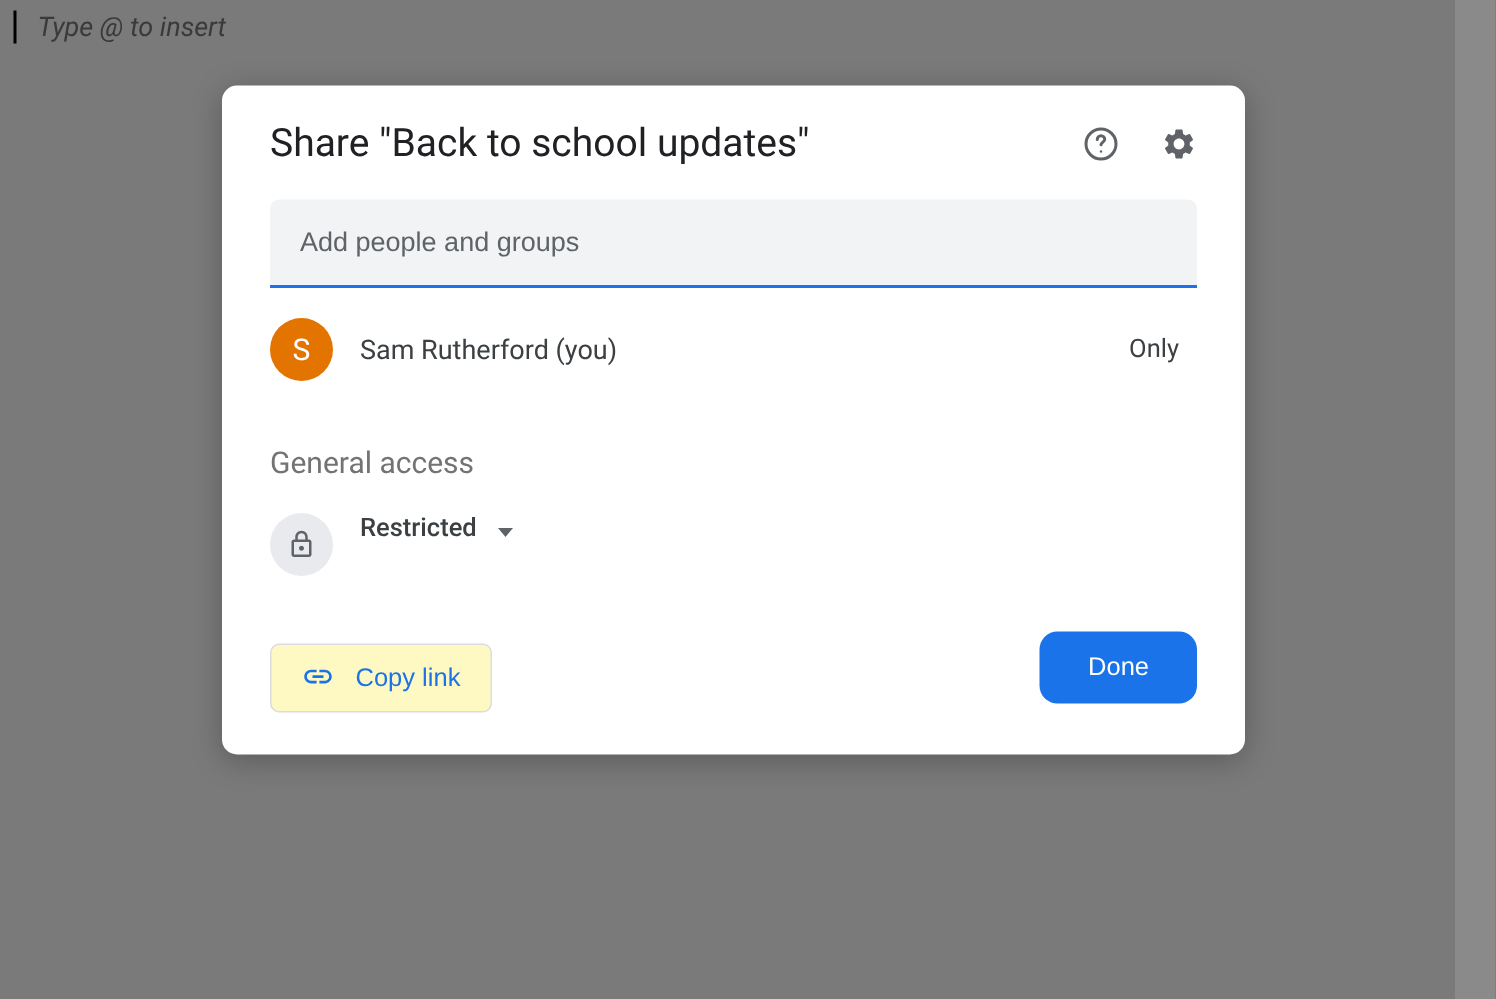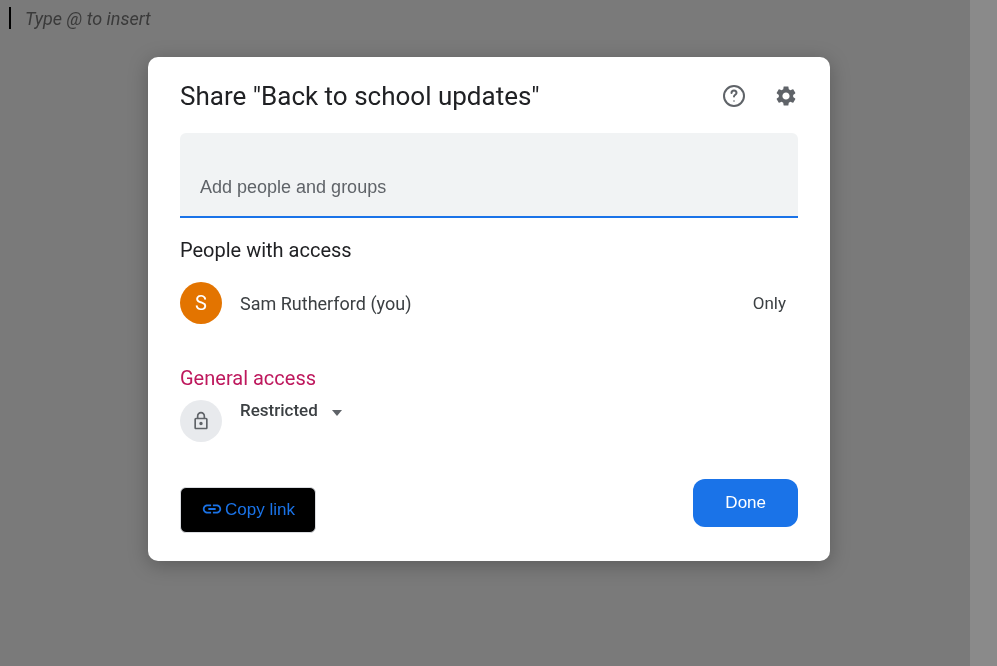--- a/index.html
+++ b/index.html
@@ -90,21 +90,20 @@
       padding: 18px 20px;
       margin-bottom: 20px;
     }
     .add-input {
       width: 100%;
       border: none;
       background: transparent;
       font-size: 18px;
       color: #701a75;
       outline: none;
-      margin-top: 26px;
     }
     .add-input::placeholder {
       color: #5f6368;
     }
     .section-heading {
       font-size: 20px;
       color: #202124;
       font-weight: 400;
       margin-bottom: 20px;
     }
@@ -138,23 +137,23 @@
     .role-text {
       font-size: 17px;
       color: #3c4043;
       padding-right: 12px;
     }
     .general-section {
       margin-bottom: 22px;
     }
     .general-heading {
       font-size: 20px;
-      color: #be185d;
-      font-weight: 400;
-      margin-bottom: 10px;
+      color: #737373;
+      font-weight: 400;
+      margin-bottom: 22px;
     }
     .general-row {
       display: flex;
       align-items: flex-start;
       gap: 18px;
     }
     .lock-circle {
       width: 42px;
       height: 42px;
       border-radius: 50%;
@@ -188,23 +187,23 @@
     }
     .dialog-footer {
       display: flex;
       justify-content: space-between;
       align-items: center;
       margin-top: 30px;
     }
     .copy-link-btn {
       display: flex;
       align-items: center;
-      gap: 2px;
+      gap: 14px;
       border: 1px solid #dadce0;
-      background: #000000;
+      background: #fef9c3;
       border-radius: 6px;
       padding: 12px 20px;
       color: #1a73e8;
       font-size: 17px;
       font-weight: 500;
       cursor: pointer;
       margin-top: 15px;
     }
     .done-btn {
       background: #1a73e8;
@@ -242,21 +241,20 @@
           <path d="M19.14,12.94c0.04-0.3,0.06-0.61,0.06-0.94c0-0.32-0.02-0.64-0.07-0.94l2.03-1.58c0.18-0.14,0.23-0.41,0.12-0.61 l-1.92-3.32c-0.12-0.22-0.37-0.29-0.59-0.22l-2.39,0.96c-0.5-0.38-1.03-0.7-1.62-0.94L14.4,2.81c-0.04-0.24-0.24-0.41-0.48-0.41 h-3.84c-0.24,0-0.43,0.17-0.47,0.41L9.25,5.35C8.66,5.59,8.12,5.92,7.63,6.29L5.24,5.33c-0.22-0.08-0.47,0-0.59,0.22L2.74,8.87 C2.62,9.08,2.66,9.34,2.86,9.48l2.03,1.58C4.84,11.36,4.8,11.69,4.8,12s0.02,0.64,0.07,0.94l-2.03,1.58 c-0.18,0.14-0.23,0.41-0.12,0.61l1.92,3.32c0.12,0.22,0.37,0.29,0.59,0.22l2.39-0.96c0.5,0.38,1.03,0.7,1.62,0.94l0.36,2.54 c0.05,0.24,0.24,0.41,0.48,0.41h3.84c0.24,0,0.44-0.17,0.47-0.41l0.36-2.54c0.59-0.24,1.13-0.56,1.62-0.94l2.39,0.96 c0.22,0.08,0.47,0,0.59-0.22l1.92-3.32c0.12-0.22,0.07-0.47-0.12-0.61L19.14,12.94z M12,15.6c-1.98,0-3.6-1.62-3.6-3.6 s1.62-3.6,3.6-3.6s3.6,1.62,3.6,3.6S13.98,15.6,12,15.6z"></path>
         </svg>
       </div>
     </div>
   </div>
 
   <div class="input-wrapper">
     <input class="add-input" type="text" placeholder="Add people and groups" style="">
   </div>
 
-  <div class="section-heading">People with access</div>
 
   <div class="person-row">
     <div class="person-left">
       <div class="avatar">S</div>
       <div class="person-name">Sam Rutherford (you)</div>
     </div>
     <div class="role-text">Only</div>
   </div>
 
   <div class="general-section">

